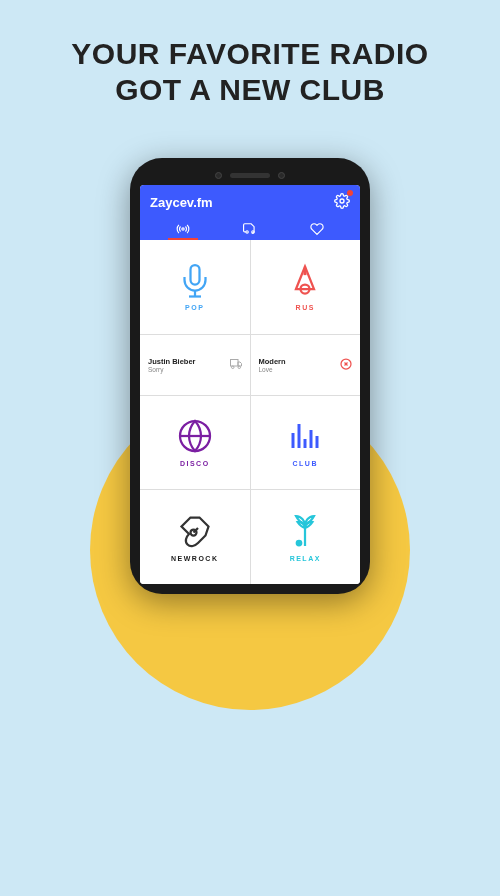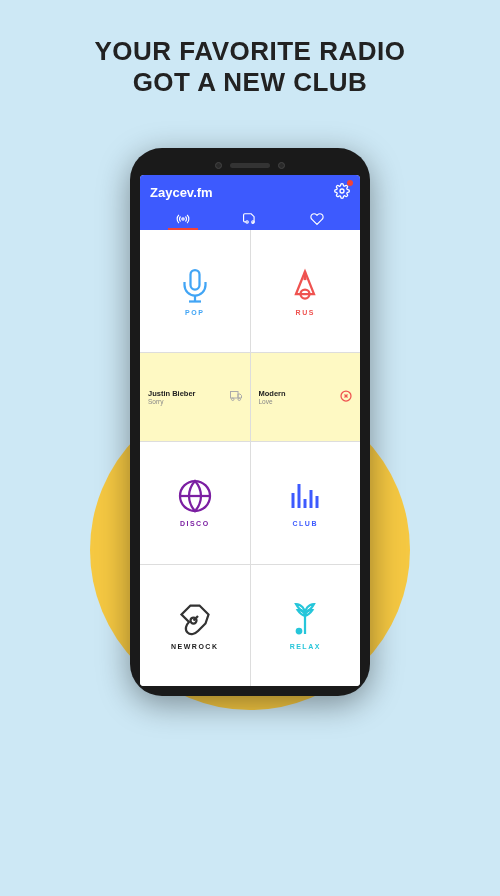--- a/index.html
+++ b/index.html
@@ -12,21 +12,21 @@
       flex-direction: column;
       align-items: center;
       justify-content: flex-start;
       overflow: hidden;
       position: relative;
     }
 
     .headline {
       text-align: center;
       font-weight: 900;
-      font-size: 26px;
+      font-size: 30px;
       color: #222;
       margin-top: 36px;
       line-height: 1.2;
       letter-spacing: 0.5px;
     }
 
     
     .yellow-circle {
       position: absolute;
       width: 320px;
@@ -37,21 +37,21 @@
       left: 50%;
       transform: translateX(-50%);
       z-index: 0;
     }
 
     
     .phone {
       position: relative;
       z-index: 1;
       width: 240px;
-      height: 548px;
+      height: 436px;
       background: #1a1a1a;
       border-radius: 32px;
       margin-top: 50px;
       box-shadow: 0 8px 32px rgba(0,0,0,0.4);
       padding: 10px;
       display: flex;
       flex-direction: column;
     }
 
     
@@ -175,21 +175,21 @@
     }
     .station-label.pop { color: #42a5f5; }
     .station-label.rus { color: #ef5350; }
     .station-label.disco { color: #7b1fa2; }
     .station-label.club { color: #3d5afe; }
     .station-label.newrock { color: #1a1a1a; }
     .station-label.relax { color: #26c6da; }
 
     
     .song-row {
-      background: #fef9c3;
+      background: #ffffff;
       display: flex;
       align-items: center;
       padding: 4px 8px;
       gap: 4px;
       min-height: 36px;
     }
     .song-info {
       flex: 1;
     }
     .song-title {

